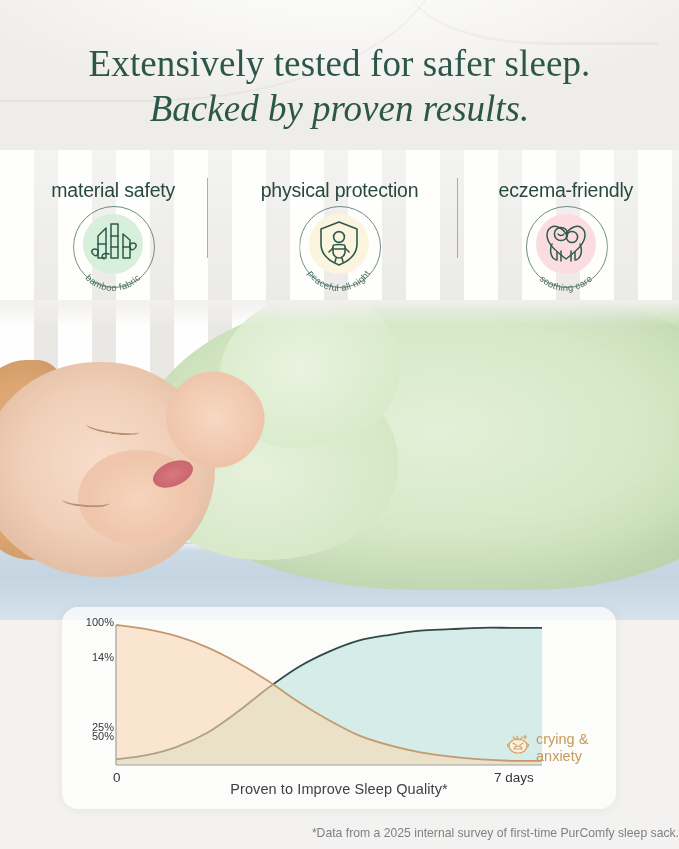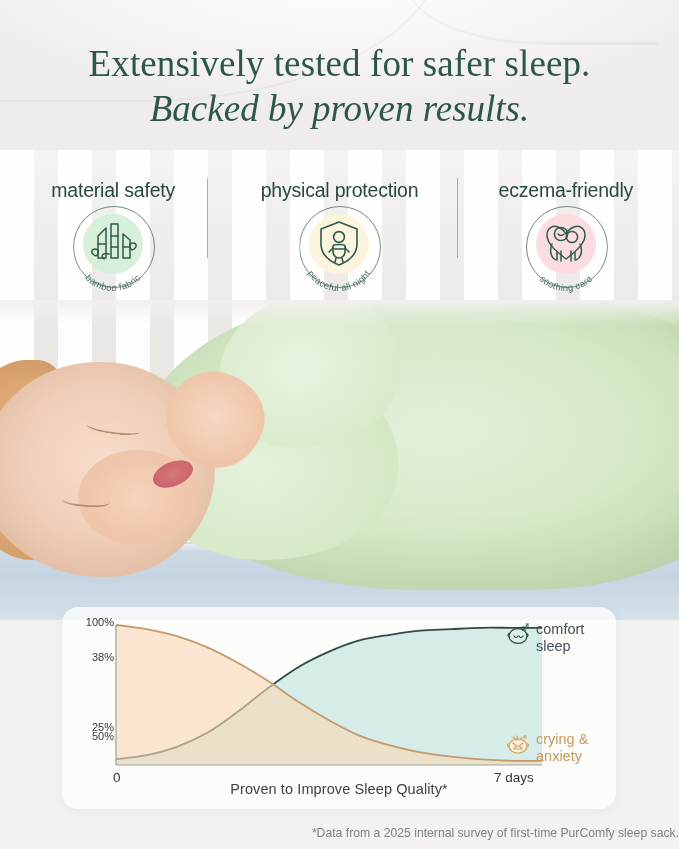--- a/index.html
+++ b/index.html
@@ -241,54 +241,40 @@
         <path d="M54.0,152.4 C59.1,151.7 74.3,150.3 84.4,148.2 C94.6,146.1 104.7,143.5 114.9,139.8 C125.0,136.1 135.1,131.6 145.3,125.8 C155.4,120.0 165.6,112.3 175.7,104.8 C185.9,97.3 196.0,88.5 206.1,81.0 C216.3,73.5 226.4,66.1 236.6,60.0 C246.7,53.9 256.9,49.0 267.0,44.6 C277.1,40.2 287.3,36.2 297.4,33.4 C307.6,30.6 317.7,29.4 327.9,27.8 C338.0,26.2 348.1,24.5 358.3,23.6 C368.4,22.7 378.6,22.7 388.7,22.2 C398.9,21.7 409.0,21.0 419.1,20.8 C429.3,20.6 439.4,20.8 449.6,20.8 C459.7,20.8 474.9,20.8 480.0,20.8 L480,158 L54,158 Z" fill="#bfe2dc" fill-opacity="0.62"></path>
         <path d="M54.0,152.4 C59.1,151.7 74.3,150.3 84.4,148.2 C94.6,146.1 104.7,143.5 114.9,139.8 C125.0,136.1 135.1,131.6 145.3,125.8 C155.4,120.0 165.6,112.3 175.7,104.8 C185.9,97.3 196.0,88.5 206.1,81.0 C216.3,73.5 226.4,66.1 236.6,60.0 C246.7,53.9 256.9,49.0 267.0,44.6 C277.1,40.2 287.3,36.2 297.4,33.4 C307.6,30.6 317.7,29.4 327.9,27.8 C338.0,26.2 348.1,24.5 358.3,23.6 C368.4,22.7 378.6,22.7 388.7,22.2 C398.9,21.7 409.0,21.0 419.1,20.8 C429.3,20.6 439.4,20.8 449.6,20.8 C459.7,20.8 474.9,20.8 480.0,20.8" fill="none" stroke="#2f4a48" stroke-width="1.8"></path>
         <path d="M54.0,18.0 C59.1,18.7 74.3,20.3 84.4,22.2 C94.6,24.1 104.7,26.2 114.9,29.2 C125.0,32.2 135.1,36.0 145.3,40.4 C155.4,44.8 165.6,50.2 175.7,55.8 C185.9,61.4 196.0,67.5 206.1,74.0 C216.3,80.5 226.4,88.5 236.6,95.0 C246.7,101.5 256.9,107.6 267.0,113.2 C277.1,118.8 287.3,124.4 297.4,128.6 C307.6,132.8 317.7,135.6 327.9,138.4 C338.0,141.2 348.1,143.5 358.3,145.4 C368.4,147.3 378.6,148.4 388.7,149.6 C398.9,150.8 409.0,151.7 419.1,152.4 C429.3,153.1 439.4,153.6 449.6,153.8 C459.7,154.0 474.9,153.8 480.0,153.8 L480,158 L54,158 Z" fill="#f8d8b4" fill-opacity="0.62"></path>
         <path d="M54.0,18.0 C59.1,18.7 74.3,20.3 84.4,22.2 C94.6,24.1 104.7,26.2 114.9,29.2 C125.0,32.2 135.1,36.0 145.3,40.4 C155.4,44.8 165.6,50.2 175.7,55.8 C185.9,61.4 196.0,67.5 206.1,74.0 C216.3,80.5 226.4,88.5 236.6,95.0 C246.7,101.5 256.9,107.6 267.0,113.2 C277.1,118.8 287.3,124.4 297.4,128.6 C307.6,132.8 317.7,135.6 327.9,138.4 C338.0,141.2 348.1,143.5 358.3,145.4 C368.4,147.3 378.6,148.4 388.7,149.6 C398.9,150.8 409.0,151.7 419.1,152.4 C429.3,153.1 439.4,153.6 449.6,153.8 C459.7,154.0 474.9,153.8 480.0,153.8" fill="none" stroke="#c49a6c" stroke-width="1.8"></path>
         <path d="M54,18 L54,158" stroke="#9aa1a5" stroke-width="1.2" fill="none"></path>
         <path d="M54,158 L480,158" stroke="#9aa1a5" stroke-width="1.2" fill="none"></path>
       </svg>
 
     <div class="chart-caption">Proven to Improve Sleep Quality*</div>
 
-    <div class="legend comfort">
-      <svg class="legend-icon" style="left:-30px;top:2px;width:26px;height:22px;" viewBox="0 0 26 22">
-        <g fill="none" stroke="#2f4a48" stroke-width="1.2" stroke-linecap="round" stroke-linejoin="round">
-          <ellipse cx="12" cy="13" rx="9" ry="7.4" fill="#dff0ec"></ellipse>
-          <path d="M8 13 C9 15 11 15 12 13"></path>
-          <path d="M13 13 C14 15 16 15 17 13"></path>
-          <path d="M3.5 11 C1.5 10.5 1.5 13.5 3.5 14"></path>
-          <path d="M20.5 11 C22.5 10.5 22.5 13.5 20.5 14"></path>
-          <path d="M16 4 L20 4 L16 7 L20 7" stroke-width="1"></path>
-          <path d="M20 1 L22.5 1 L20 3 L22.5 3" stroke-width=".9"></path>
-        </g>
-      </svg>
-      <span>comfort sleep</span>
-    </div>
 
     <div class="legend crying">
       <svg class="legend-icon" style="left:-32px;top:0px;width:28px;height:24px;" viewBox="0 0 28 24">
         <g fill="none" stroke="#d0a368" stroke-width="1.2" stroke-linecap="round" stroke-linejoin="round">
           <ellipse cx="14" cy="15" rx="9" ry="7" fill="#fdf0de"></ellipse>
           <path d="M10 18 C11 14 17 14 18 18 Z"></path>
           <path d="M9 12 L12 14"></path>
             <path d="M19 12 L16 14"></path>
           <path d="M5 13 C3 12.5 3 15.5 5 16"></path>
           <path d="M23 13 C25 12.5 25 15.5 23 16"></path>
           <path d="M9 6 L13 9"></path>
             <path d="M13 5 L14 9"></path>
             <path d="M18 6 L16 9"></path>
           <circle cx="21" cy="6" r="1.1"></circle>
         </g>
       </svg>
       <span>crying &amp; anxiety</span>
     </div>
   <div class="ytick" style="top: 9px;">100%</div>
-      <div class="ytick" style="top: 44px;">38%</div>
+      <div class="ytick" style="top: 44px;">14%</div>
       <div class="ytick" style="top: 79px; margin-top: 44px;">50%</div>
       <div class="ytick" style="top: 114px;">25%</div>
       <div class="xtick" style="left: 51px; top: 163px;">0</div>
       <div class="xtick" style="left: 432px; top: 163px;">7 days</div>
     </div>
 
   <div class="footnote">*Data from a 2025 internal survey of first-time PurComfy sleep sack.</div>
 </div>
 
 </body></html>

